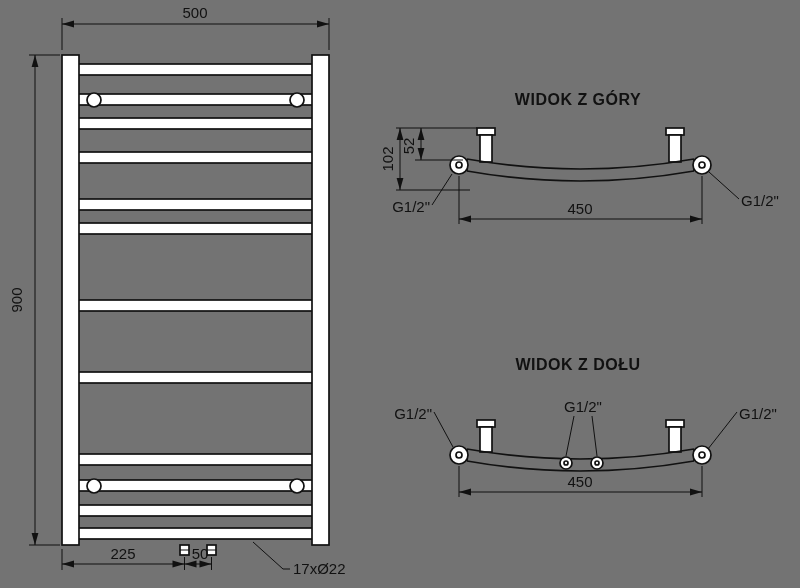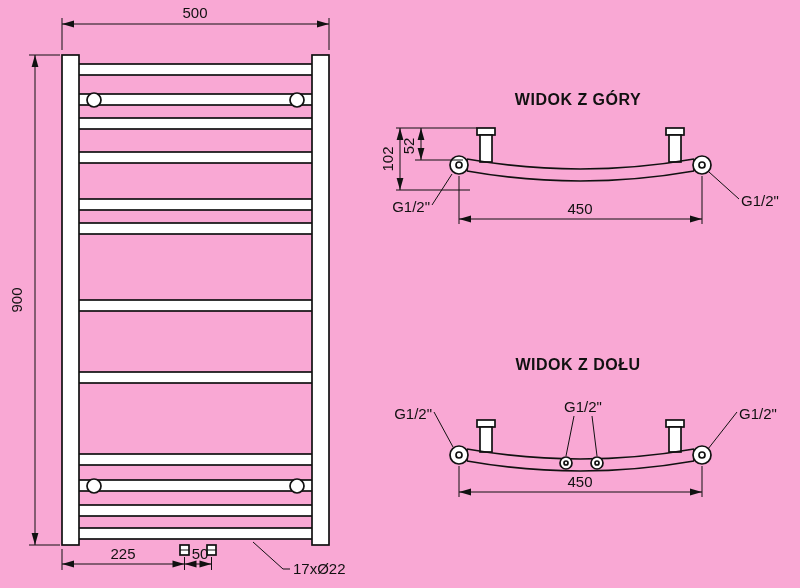--- a/index.html
+++ b/index.html
@@ -1,20 +1,20 @@
 <!DOCTYPE html>
 <html><head>
 <meta charset="utf-8">
 <style>
   html, body { margin: 0; padding: 0; background: #ffffff; }
   .canvas {
     position: relative;
     width: 800px;
     height: 588px;
-    background: #f9a8d4;
+    background: #737373;
     font-family: "Liberation Sans", sans-serif;
   }
   svg { display: block; }
   text {
     font-family: "Liberation Sans", sans-serif;
     fill: #111111;
   }
   .dim-text { font-size: 15px; }
   .fit-text { font-size: 15px; }
   .title-text { font-size: 16px; font-weight: bold; letter-spacing: 0.5px; }

